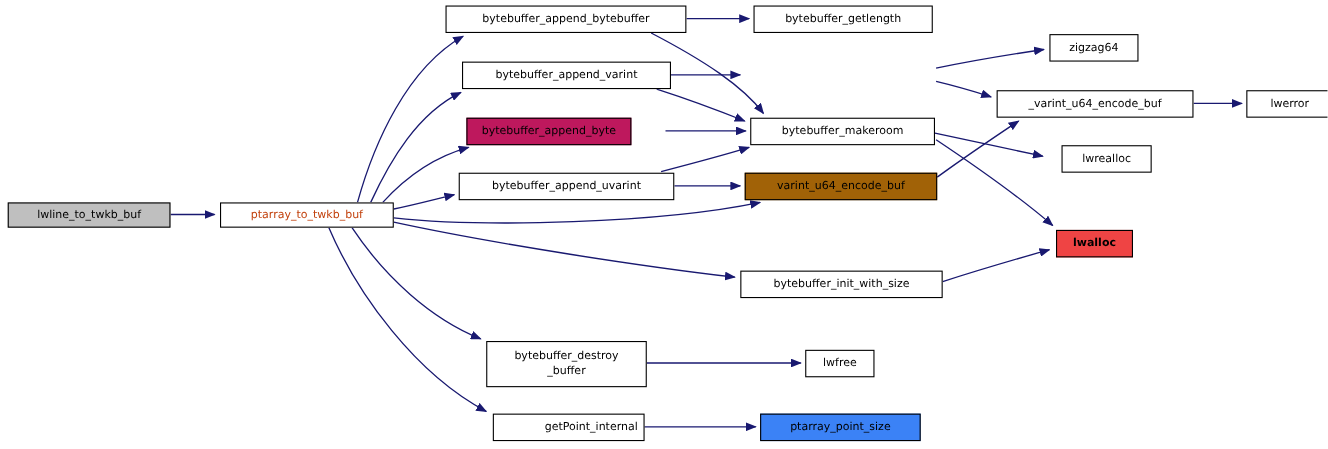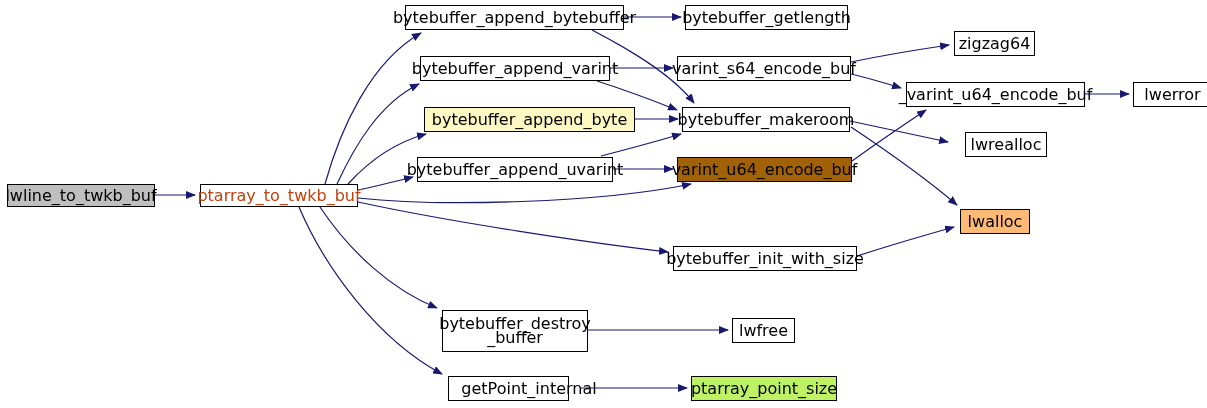--- a/index.html
+++ b/index.html
@@ -11,21 +11,21 @@
     font-family: "DejaVu Sans", "Liberation Sans", sans-serif;
     overflow: hidden;
   }
   .canvas svg { position: absolute; left: 0; top: 0; }
   .node {
     position: absolute;
     box-sizing: border-box;
     background: #ffffff;
     border: 1px solid #000000;
     color: #000000;
-    font-size: 16px;
+    font-size: 10px;
     line-height: 14px;
     display: flex;
     align-items: center;
     justify-content: center;
     text-align: center;
     white-space: pre-line;
     cursor: pointer;
   }
   .node.hl { background: #bfbfbf; }
 </style>
@@ -63,29 +63,28 @@
       <path d="M 852 161 C 877 143, 905 124, 926 110" fill="none" stroke="#191970" stroke-width="1.2" marker-end="url(#arrow)"></path>
       <path d="M 857 256 C 888 246, 922 236, 954 227" fill="none" stroke="#191970" stroke-width="1.2" marker-end="url(#arrow)"></path>
       <path d="M 588 330 L 728 330" fill="none" stroke="#191970" stroke-width="1.2" marker-end="url(#arrow)"></path>
       <path d="M 581 388 L 687 388" fill="none" stroke="#191970" stroke-width="1.2" marker-end="url(#arrow)"></path>
     </svg>
     <div class="node hl" style="left: 7px; top: 184px; width: 148px; height: 23px; border-color: rgb(0, 0, 0); background: rgb(191, 191, 191); color: rgb(0, 0, 0);">lwline_to_twkb_buf</div>
     <div class="node" style="left: 200px; top: 184px; width: 158px; height: 23px; border-color: rgb(0, 0, 0); background: rgb(255, 255, 255); color: #c2410c;">ptarray_to_twkb_buf</div>
     <div class="node" style="left: 405px; top: 5px; width: 219px; height: 25px; border-color: rgb(0, 0, 0); background: rgb(255, 255, 255); color: rgb(0, 0, 0);">bytebuffer_append_bytebuffer</div>
     <div class="node" style="left: 685px; top: 5px; width: 163px; height: 25px; border-color: rgb(0, 0, 0); background: rgb(255, 255, 255); color: rgb(0, 0, 0);">bytebuffer_getlength</div>
     <div class="node" style="left: 420px; top: 56px; width: 190px; height: 25px; border-color: rgb(0, 0, 0); background: rgb(255, 255, 255); color: rgb(0, 0, 0);">bytebuffer_append_varint</div>
-    <div class="node" style="left: 677px; top: 56px; width: 174px; height: 25px; border-color: rgb(0, 0, 0); background: rgb(255, 255, 255); color: rgb(0, 0, 0);">varint_s64_encode_buf</div>
-    <div class="node" style="left: 424px; top: 107px; width: 211px; height: 25px; border-color: rgb(0, 0, 0); background: #fef9c3; color: rgb(0, 0, 0);">bytebuffer_append_byte</div>
+    <div class="node" style="left: 424px; top: 107px; width: 150px; height: 25px; border-color: rgb(0, 0, 0); background: #be185d; color: rgb(0, 0, 0);">bytebuffer_append_byte</div>
     <div class="node" style="left: 682px; top: 107px; width: 168px; height: 25px; border-color: rgb(0, 0, 0); background: rgb(255, 255, 255); color: rgb(0, 0, 0);">bytebuffer_makeroom</div>
     <div class="node" style="left: 954px; top: 31px; width: 81px; height: 25px; border-color: rgb(0, 0, 0); background: rgb(255, 255, 255); color: rgb(0, 0, 0);">zigzag64</div>
     <div class="node" style="left: 906px; top: 82px; width: 179px; height: 25px; border-color: rgb(0, 0, 0); background: rgb(255, 255, 255); color: rgb(0, 0, 0);">_varint_u64_encode_buf</div>
     <div class="node" style="left: 1133px; top: 82px; width: 79px; height: 25px; border-color: rgb(0, 0, 0); background: rgb(255, 255, 255); color: rgb(0, 0, 0);">lwerror</div>
     <div class="node" style="left: 954px; top: 132px; width: 82px; height: 25px; border-color: rgb(0, 0, 0); background: rgb(255, 255, 255); color: rgb(0, 0, 0); margin-left: 11px;">lwrealloc</div>
     <div class="node" style="left: 417px; top: 157px; width: 196px; height: 25px; border-color: rgb(0, 0, 0); background: rgb(255, 255, 255); color: rgb(0, 0, 0);">bytebuffer_append_uvarint</div>
     <div class="node" style="left: 677px; top: 157px; width: 175px; height: 25px; border-color: rgb(0, 0, 0); background: #a16207; color: rgb(0, 0, 0);">varint_u64_encode_buf</div>
-    <div class="node" style="left: 960px; top: 209px; width: 70px; height: 25px; border-color: rgb(0, 0, 0); background: #fdba74; color: rgb(0, 0, 0);">lwalloc</div>
+    <div class="node" style="left: 960px; top: 209px; width: 70px; height: 25px; border-color: rgb(0, 0, 0); background: #ef4444; color: rgb(0, 0, 0); font-weight: bold;">lwalloc</div>
     <div class="node" style="left: 673px; top: 246px; width: 184px; height: 25px; border-color: rgb(0, 0, 0); background: rgb(255, 255, 255); color: rgb(0, 0, 0);">bytebuffer_init_with_size</div>
     <div class="node" style="left: 442px; top: 310px; width: 146px; height: 42px; border-color: rgb(0, 0, 0); background: rgb(255, 255, 255); color: rgb(0, 0, 0);">bytebuffer_destroy
 _buffer</div>
     <div class="node" style="left: 732px; top: 318px; width: 63px; height: 25px; border-color: rgb(0, 0, 0); background: rgb(255, 255, 255); color: rgb(0, 0, 0);">lwfree</div>
-    <div class="node" style="left: 448px; top: 376px; width: 121px; height: 25px; border-color: rgb(0, 0, 0); background: rgb(255, 255, 255); color: rgb(0, 0, 0); padding-left: 41px;">getPoint_internal</div>
-    <div class="node" style="left: 691px; top: 376px; width: 146px; height: 25px; border-color: rgb(0, 0, 0); background: #bef264; color: rgb(0, 0, 0);">ptarray_point_size</div>
+    <div class="node" style="left: 448px; top: 376px; width: 138px; height: 25px; border-color: rgb(0, 0, 0); background: rgb(255, 255, 255); color: rgb(0, 0, 0); padding-left: 41px;">getPoint_internal</div>
+    <div class="node" style="left: 691px; top: 376px; width: 146px; height: 25px; border-color: rgb(0, 0, 0); background: #3b82f6; color: rgb(0, 0, 0);">ptarray_point_size</div>
   </div>
 
 </body></html>

